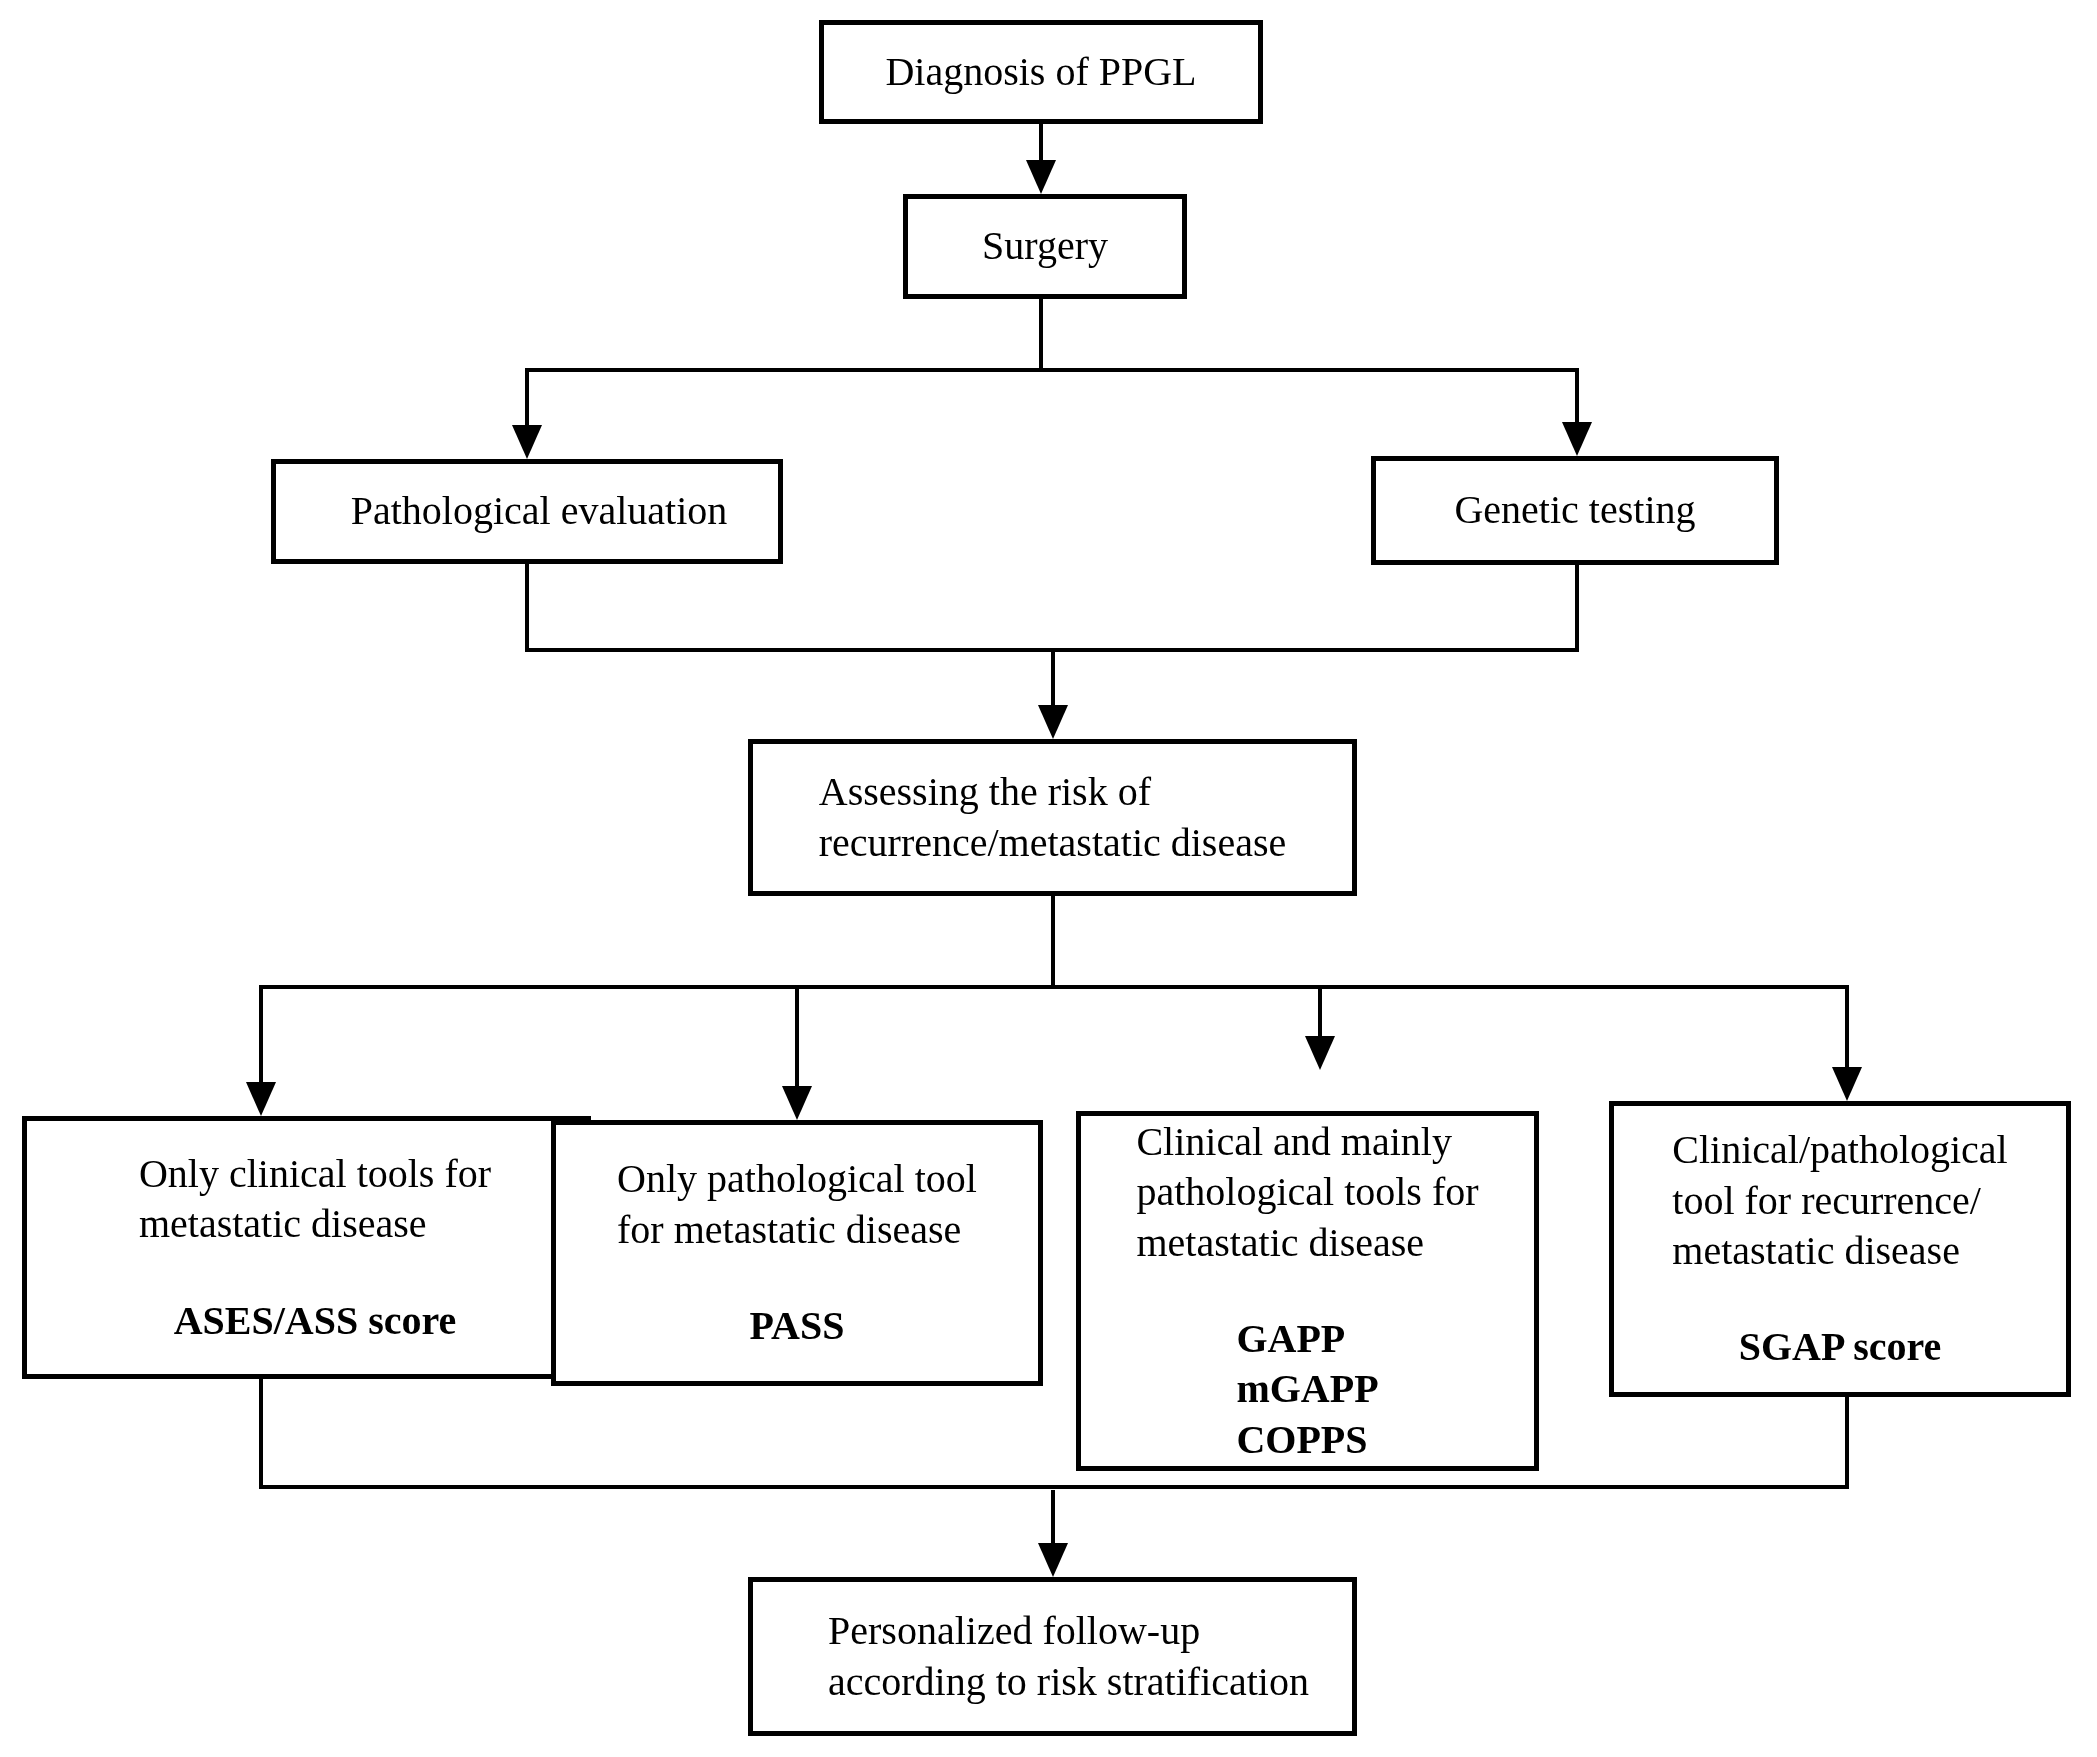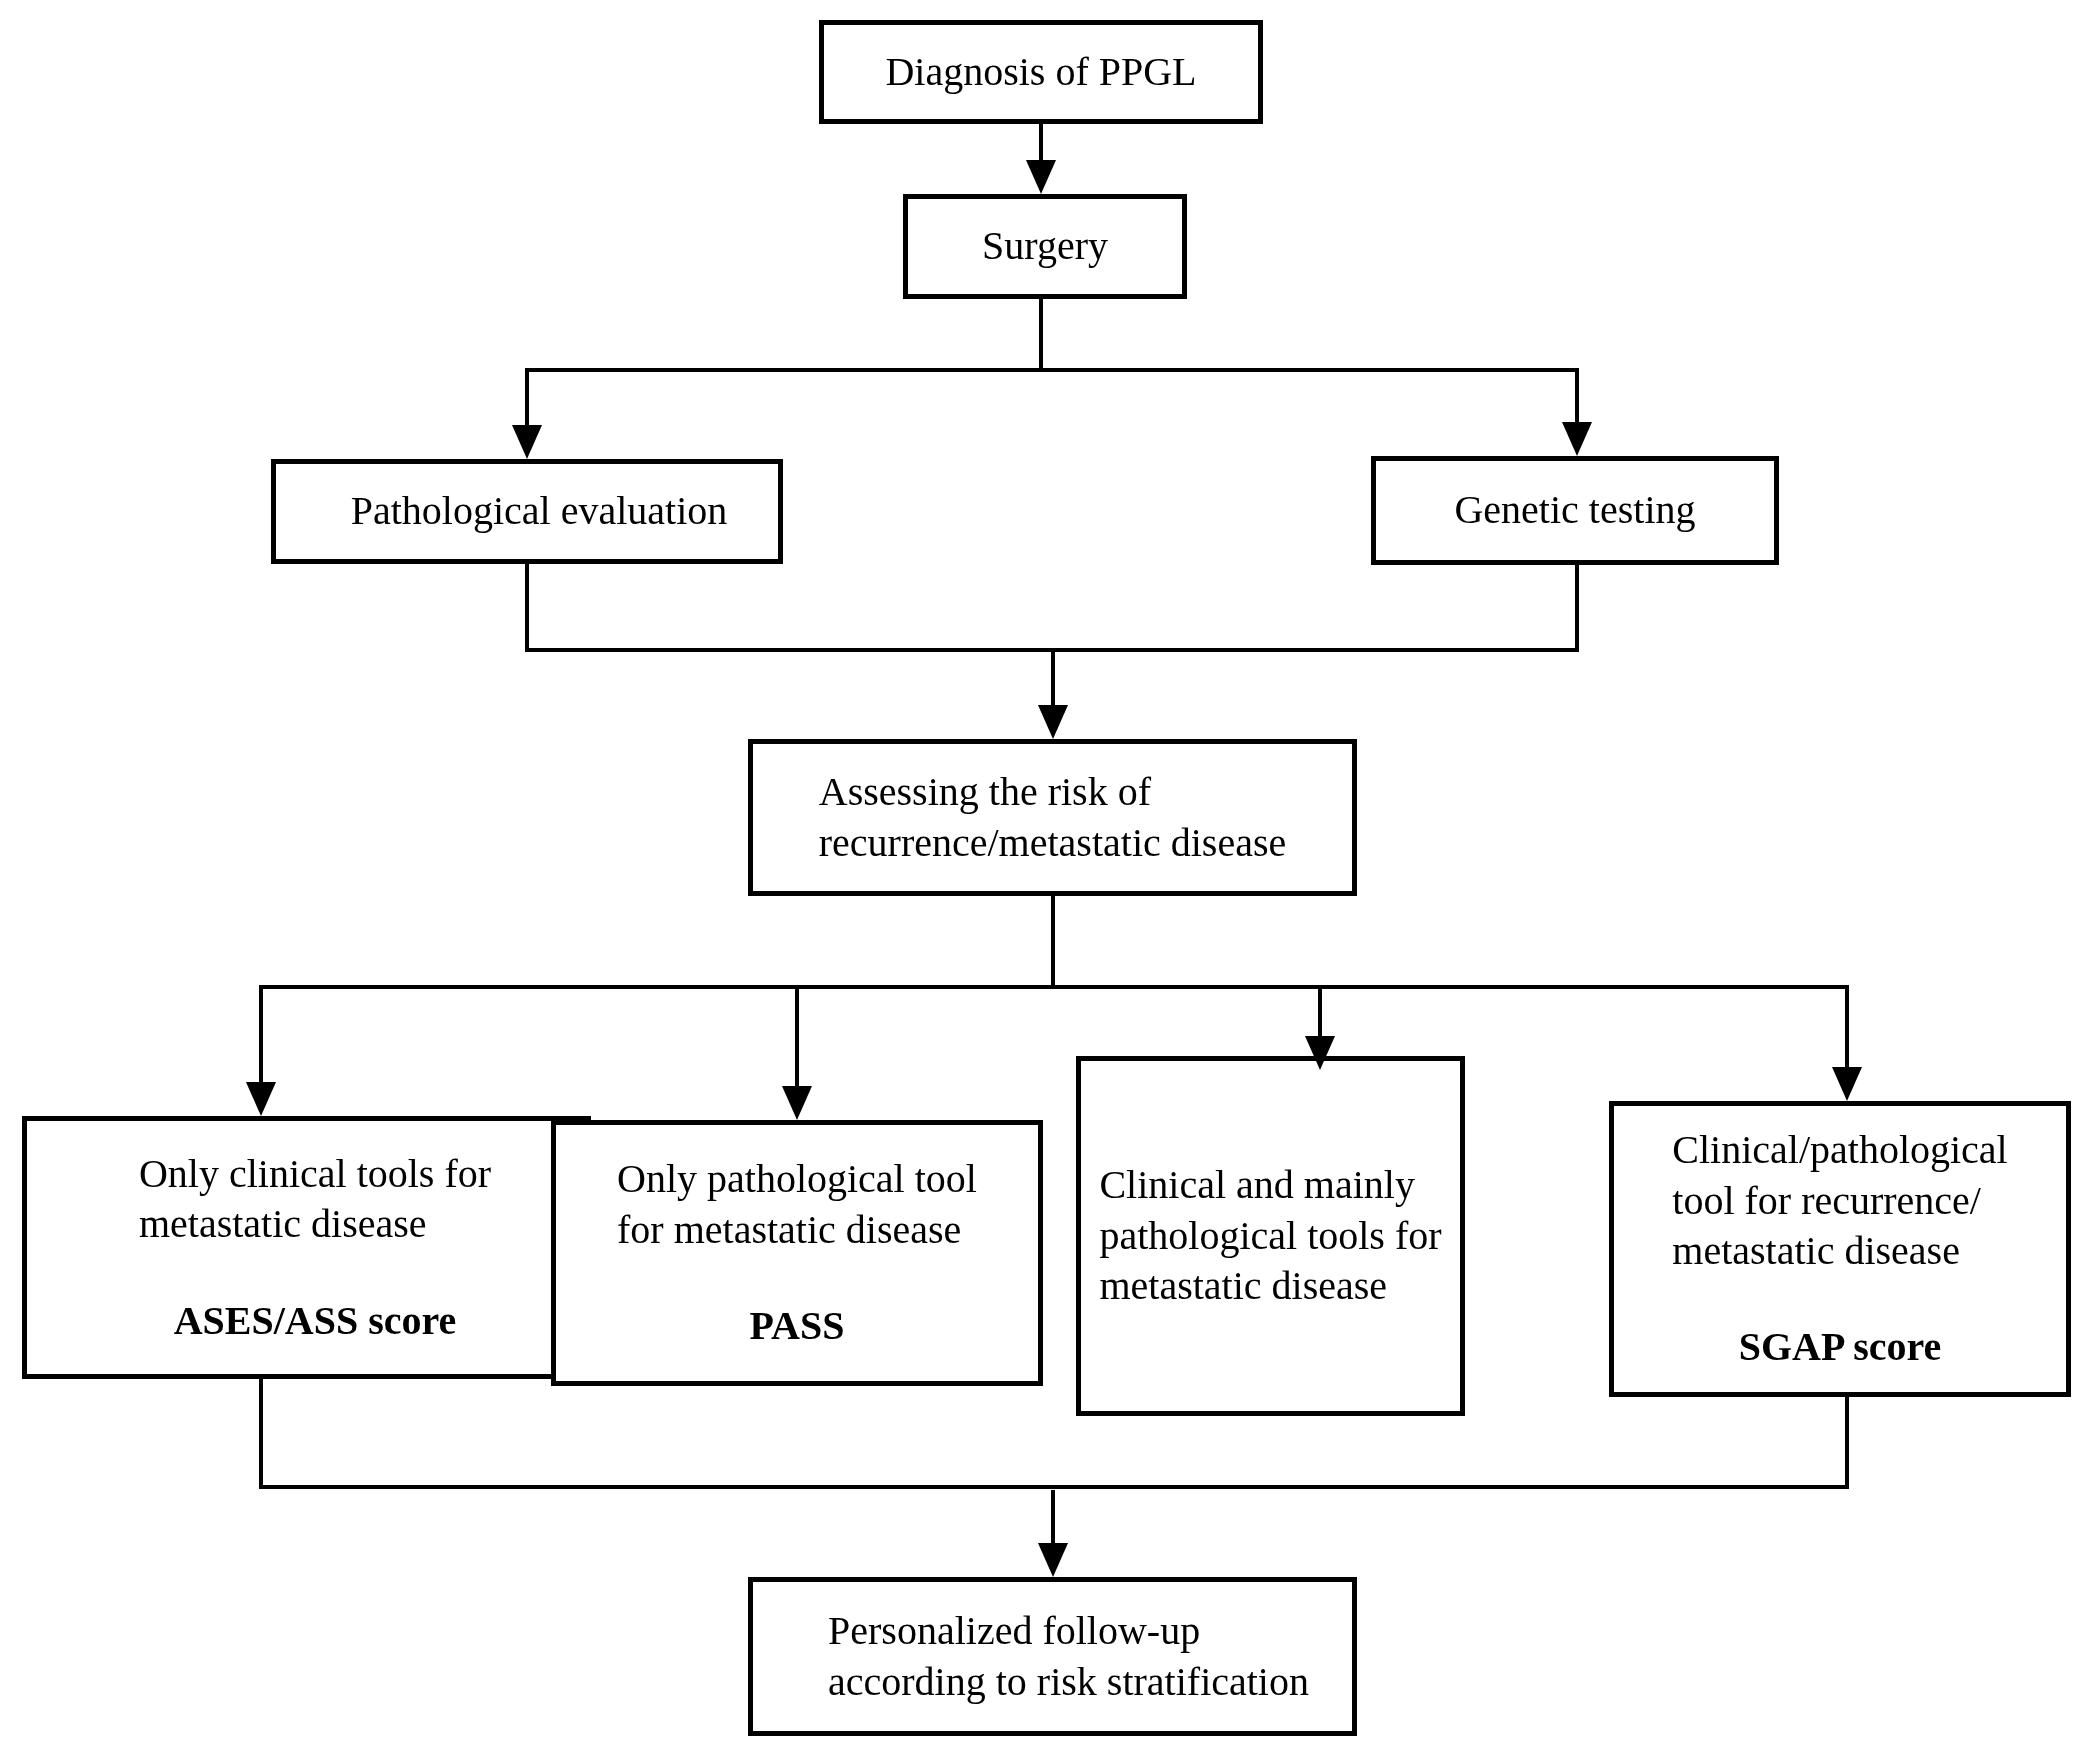--- a/index.html
+++ b/index.html
@@ -35,21 +35,21 @@
     border-top:34px solid #000000;
   }
   
   #n-diagnosis{left:819px;top:20px;width:444px;height:104px;}
   #n-surgery{left:903px;top:194px;width:284px;height:105px;}
   #n-pathology{left:271px;top:459px;width:512px;height:105px;padding-left:24px;}
   #n-genetic{left:1371px;top:456px;width:408px;height:109px;}
   #n-assess{left:748px;top:739px;width:609px;height:157px;}
   #n-box1{left:22px;top:1116px;width:569px;height:263px;padding-left:17px;}
   #n-box2{left:551px;top:1120px;width:492px;height:266px;}
-  #n-box3{left:1076px;top:1056px;width:389px;height:360px;}
+  #n-box3{left:1076px;top:1111px;width:463px;height:360px;}
   #n-box4{left:1609px;top:1101px;width:462px;height:296px;}
   #n-followup{left:748px;top:1577px;width:609px;height:159px;padding-left:32px;}
   
   #e1-l{left:1039px;top:124px;height:38px;}
   #e1-a{left:1026px;top:160px;}
   
   #e2-v{left:1039px;top:299px;height:71px;}
   #e2-h{left:525px;top:368px;width:1054px;}
   #e2-l1{left:525px;top:368px;height:59px;}
   #e2-a1{left:512px;top:425px;}
@@ -114,20 +114,23 @@
   <div class="node" id="n-box2">
     <span class="lbl">Only pathological tool
 for metastatic disease</span>
     <span class="tools">PASS</span>
   </div>
 
   <div class="node" id="n-box3">
     <span class="lbl">Clinical and mainly
 pathological tools for
 metastatic disease</span>
+    <span class="tools">GAPP
+mGAPP
+COPPS</span>
   </div>
 
   <div class="node" id="n-box4">
     <span class="lbl">Clinical/pathological
 tool for recurrence/
 metastatic disease</span>
     <span class="tools">SGAP score</span>
   </div>
 
   <div class="node" id="n-followup">

